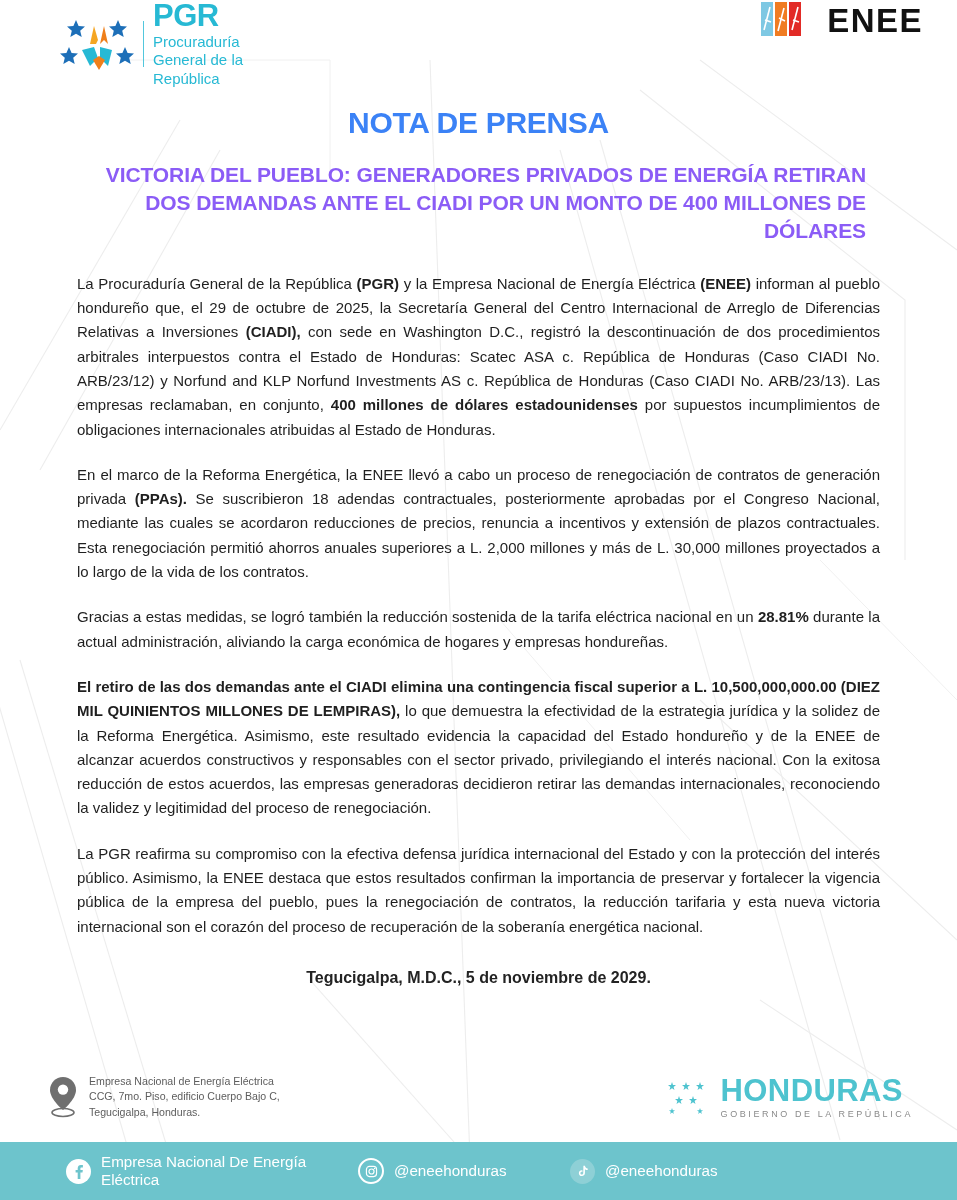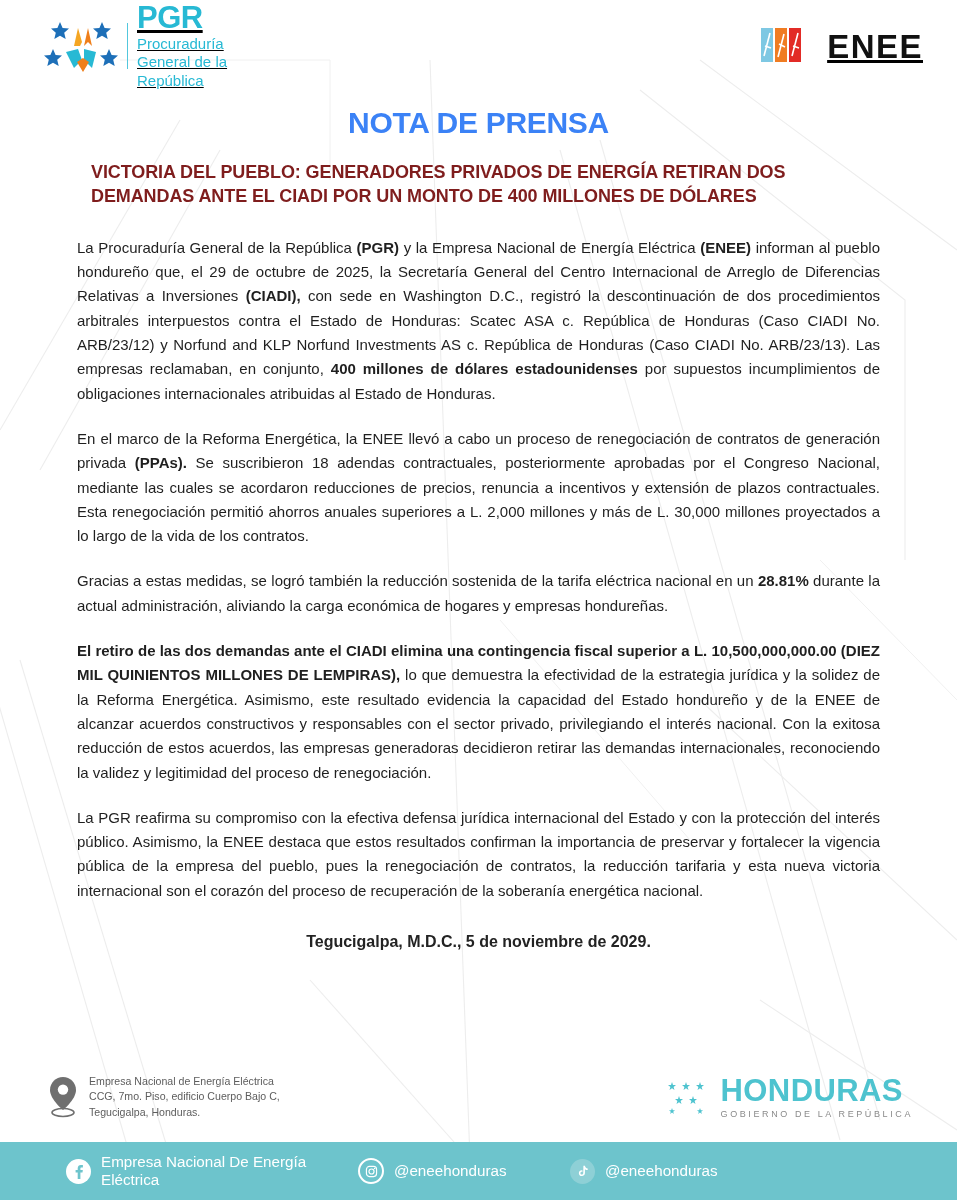--- a/index.html
+++ b/index.html
@@ -20,29 +20,28 @@
   
   .watermark {
     position: absolute;
     inset: 0;
     pointer-events: none;
     z-index: 0;
   }
   
   .header {
     position: absolute;
-    top: 0; left: 0; right: 0;
+    top: 0; left: 16px; right: 0;
     height: 92px;
     z-index: 3;
     display: flex;
-    align-items: center;
+    align-items: flex-start;
     justify-content: space-between;
     padding: 0 34px 0 44px;
     box-sizing: border-box;
-    text-decoration: underline;
   }
   .pgr-logo {
     display: flex;
     align-items: center;
     gap: 9px;
   }
   .pgr-wordmark {
     display: flex;
     flex-direction: column;
     justify-content: center;
@@ -86,24 +85,24 @@
   }
   .kicker {
     text-align: center;
     font-size: 30px;
     font-weight: bold;
     color: #3b82f6;
     letter-spacing: -0.3px;
     margin: 14px 0 0 0;
   }
   .headline {
-    text-align: left;
-    font-size: 18px;
-    font-weight: bold;
-    color: #7f1d1d;
+    text-align: right;
+    font-size: 21px;
+    font-weight: bold;
+    color: #8b5cf6;
     line-height: 1.33;
     letter-spacing: -0.1px;
     margin: 21px 14px 0 14px;
   }
   .para {
     font-size: 15px;
     color: #1f1f1f;
     line-height: 1.62;
     text-align: justify;
     margin: 21px 0 0 0;

